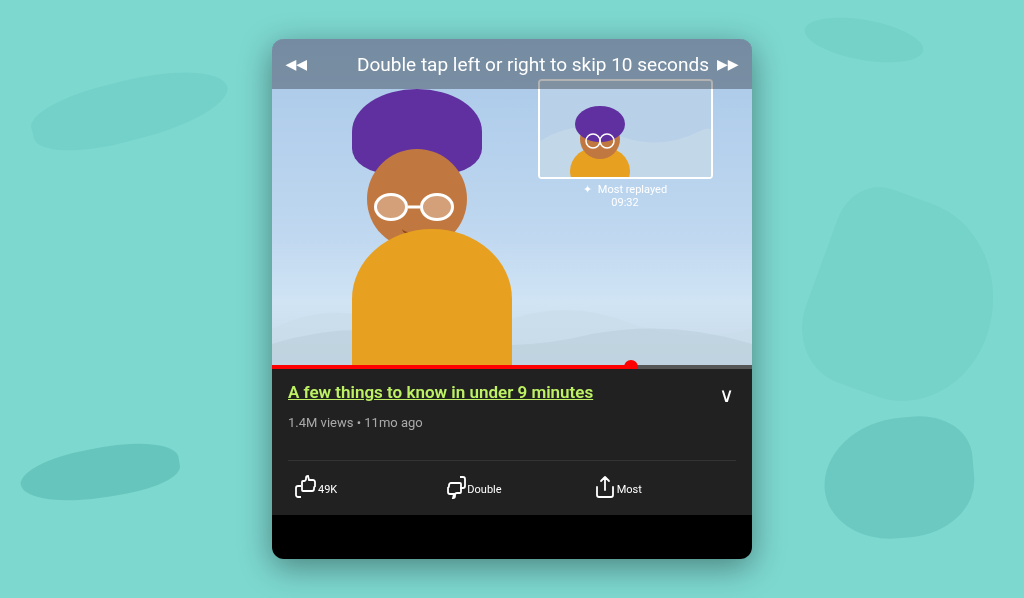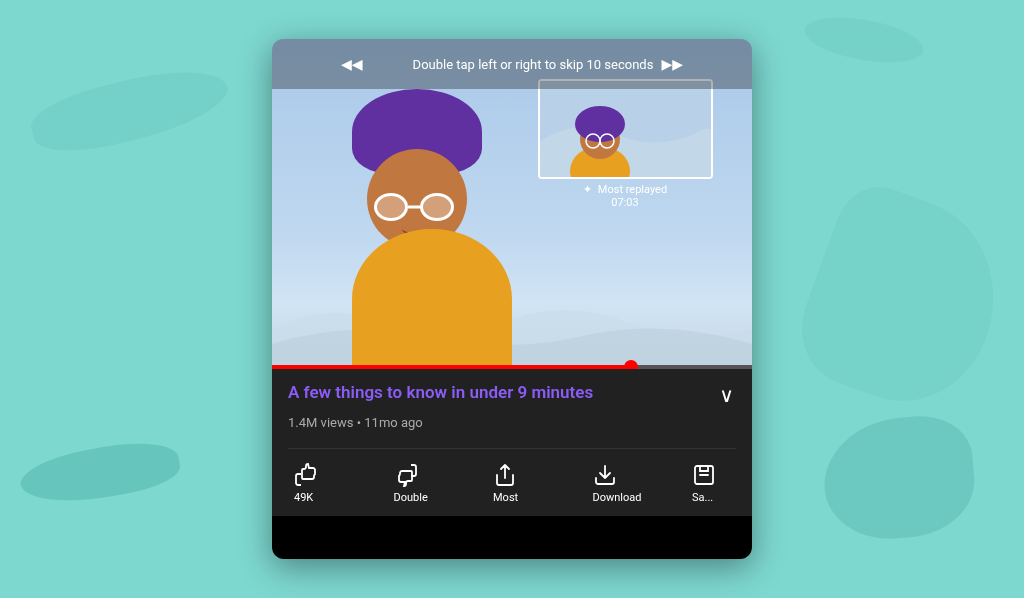--- a/index.html
+++ b/index.html
@@ -184,21 +184,21 @@
       right: 0;
       height: 50px;
       display: flex;
       align-items: center;
       justify-content: center;
       background: rgba(0,0,0,0.3);
     }
 
     .skip-text {
       color: #fff;
-      font-size: 13px;
+      font-size: 19px;
       text-align: right;
       margin-left: 42px;
     }
 
     .skip-arrows-left {
       color: #fff;
       font-size: 14px;
       margin-right: 8px;
     }
 
@@ -242,54 +242,56 @@
     }
 
     .video-title-row {
       display: flex;
       align-items: flex-start;
       justify-content: space-between;
       margin-bottom: 6px;
     }
 
     .video-title {
-      color: #8b5cf6;
+      color: #bef264;
       font-size: 17px;
       font-weight: 600;
       line-height: 1.3;
       flex: 1;
       margin-right: 12px;
+      text-decoration: underline;
     }
 
     .chevron-btn {
       color: #fff;
       font-size: 20px;
       cursor: pointer;
       padding: 2px;
       flex-shrink: 0;
     }
 
     .video-meta {
       color: #aaa;
       font-size: 13px;
-      margin-bottom: 18px;
+      margin-bottom: 30px;
     }
 
     
     .actions-row {
       display: flex;
       align-items: center;
       border-top: 1px solid #333;
       padding-top: 10px;
       overflow: hidden;
     }
 
     .action-btn {
       display: flex;
-      flex-direction: column;
+      flex-direction: row;
+      align-items: center;
       flex: 1;
       cursor: pointer;
       padding: 4px 6px;
       min-width: 0;
     }
 
     .action-label {
       color: #fff;
       font-size: 11px;
       white-space: nowrap;
@@ -405,21 +407,21 @@
 
           <circle cx="53" cy="60" r="7" fill="none" stroke="#fff" stroke-width="1.5"></circle>
           <circle cx="67" cy="60" r="7" fill="none" stroke="#fff" stroke-width="1.5"></circle>
           <line x1="60" y1="60" x2="60" y2="60" stroke="#fff" stroke-width="1.5"></line>
         </svg>
       </div>
       <div class="most-replayed-label">
         <span class="sparkle">✦</span>
         <span>Most replayed</span>
       </div>
-      <div class="most-replayed-time">07:03</div>
+      <div class="most-replayed-time">09:32</div>
     </div>
 
     <div class="skip-overlay">
       <span class="skip-arrows-left">◀◀</span>
       <span class="skip-text">Double tap left or right to skip 10 seconds</span>
       <span class="skip-arrows-right">▶▶</span>
     </div>
 
     <div class="progress-bar-area">
       <div class="progress-filled">
@@ -451,32 +453,19 @@
         <span class="action-label">Double</span>
       </div>
 
       <div class="action-btn">
         <svg class="icon-svg" viewBox="0 0 24 24">
           <path d="M4 12v8a2 2 0 002 2h12a2 2 0 002-2v-8M16 6l-4-4-4 4M12 2v13" stroke="#fff" stroke-width="1.8" fill="none" stroke-linecap="round" stroke-linejoin="round"></path>
         </svg>
         <span class="action-label">Most</span>
       </div>
 
-      <div class="action-btn">
-        <svg class="icon-svg" viewBox="0 0 24 24">
-          <path d="M21 15v4a2 2 0 01-2 2H5a2 2 0 01-2-2v-4M7 10l5 5 5-5M12 15V3" stroke="#fff" stroke-width="1.8" fill="none" stroke-linecap="round" stroke-linejoin="round"></path>
-        </svg>
-        <span class="action-label">Download</span>
-      </div>
-
-
-      <div class="action-btn" style="overflow:hidden; max-width:50px;">
-        <svg class="icon-svg" viewBox="0 0 24 24">
-          <rect x="3" y="3" width="18" height="18" rx="2" stroke="#fff" stroke-width="1.8" fill="none"></rect>
-          <path d="M8 3v5h8V3M8 12h8" stroke="#fff" stroke-width="1.8" fill="none" stroke-linecap="round"></path>
-        </svg>
-        <span class="action-label">Sa...</span>
-      </div>
+
+
 
     </div>
   </div>
 
 </div>
 
 </body></html>

